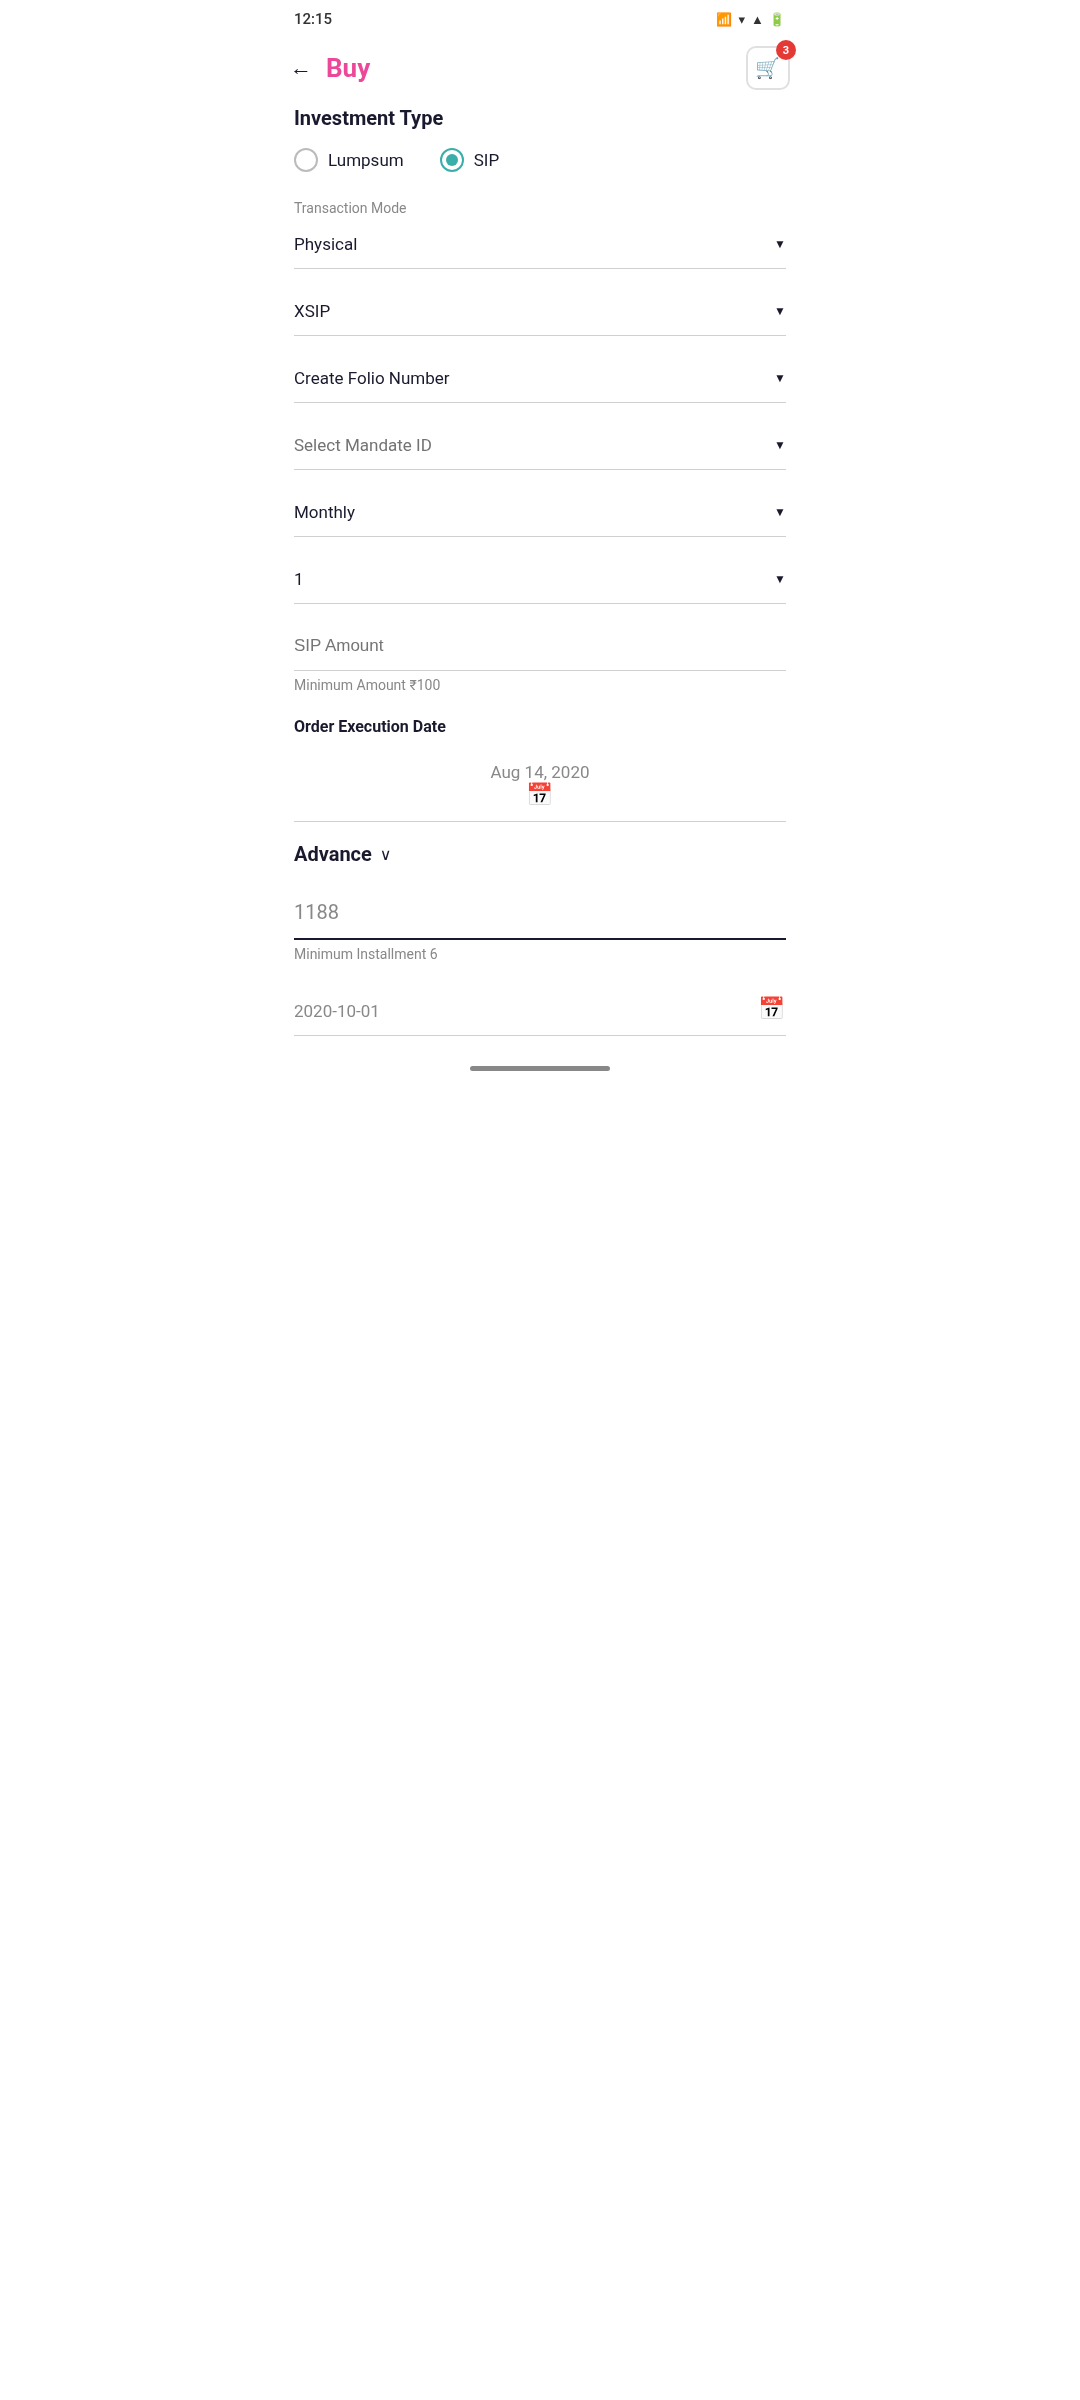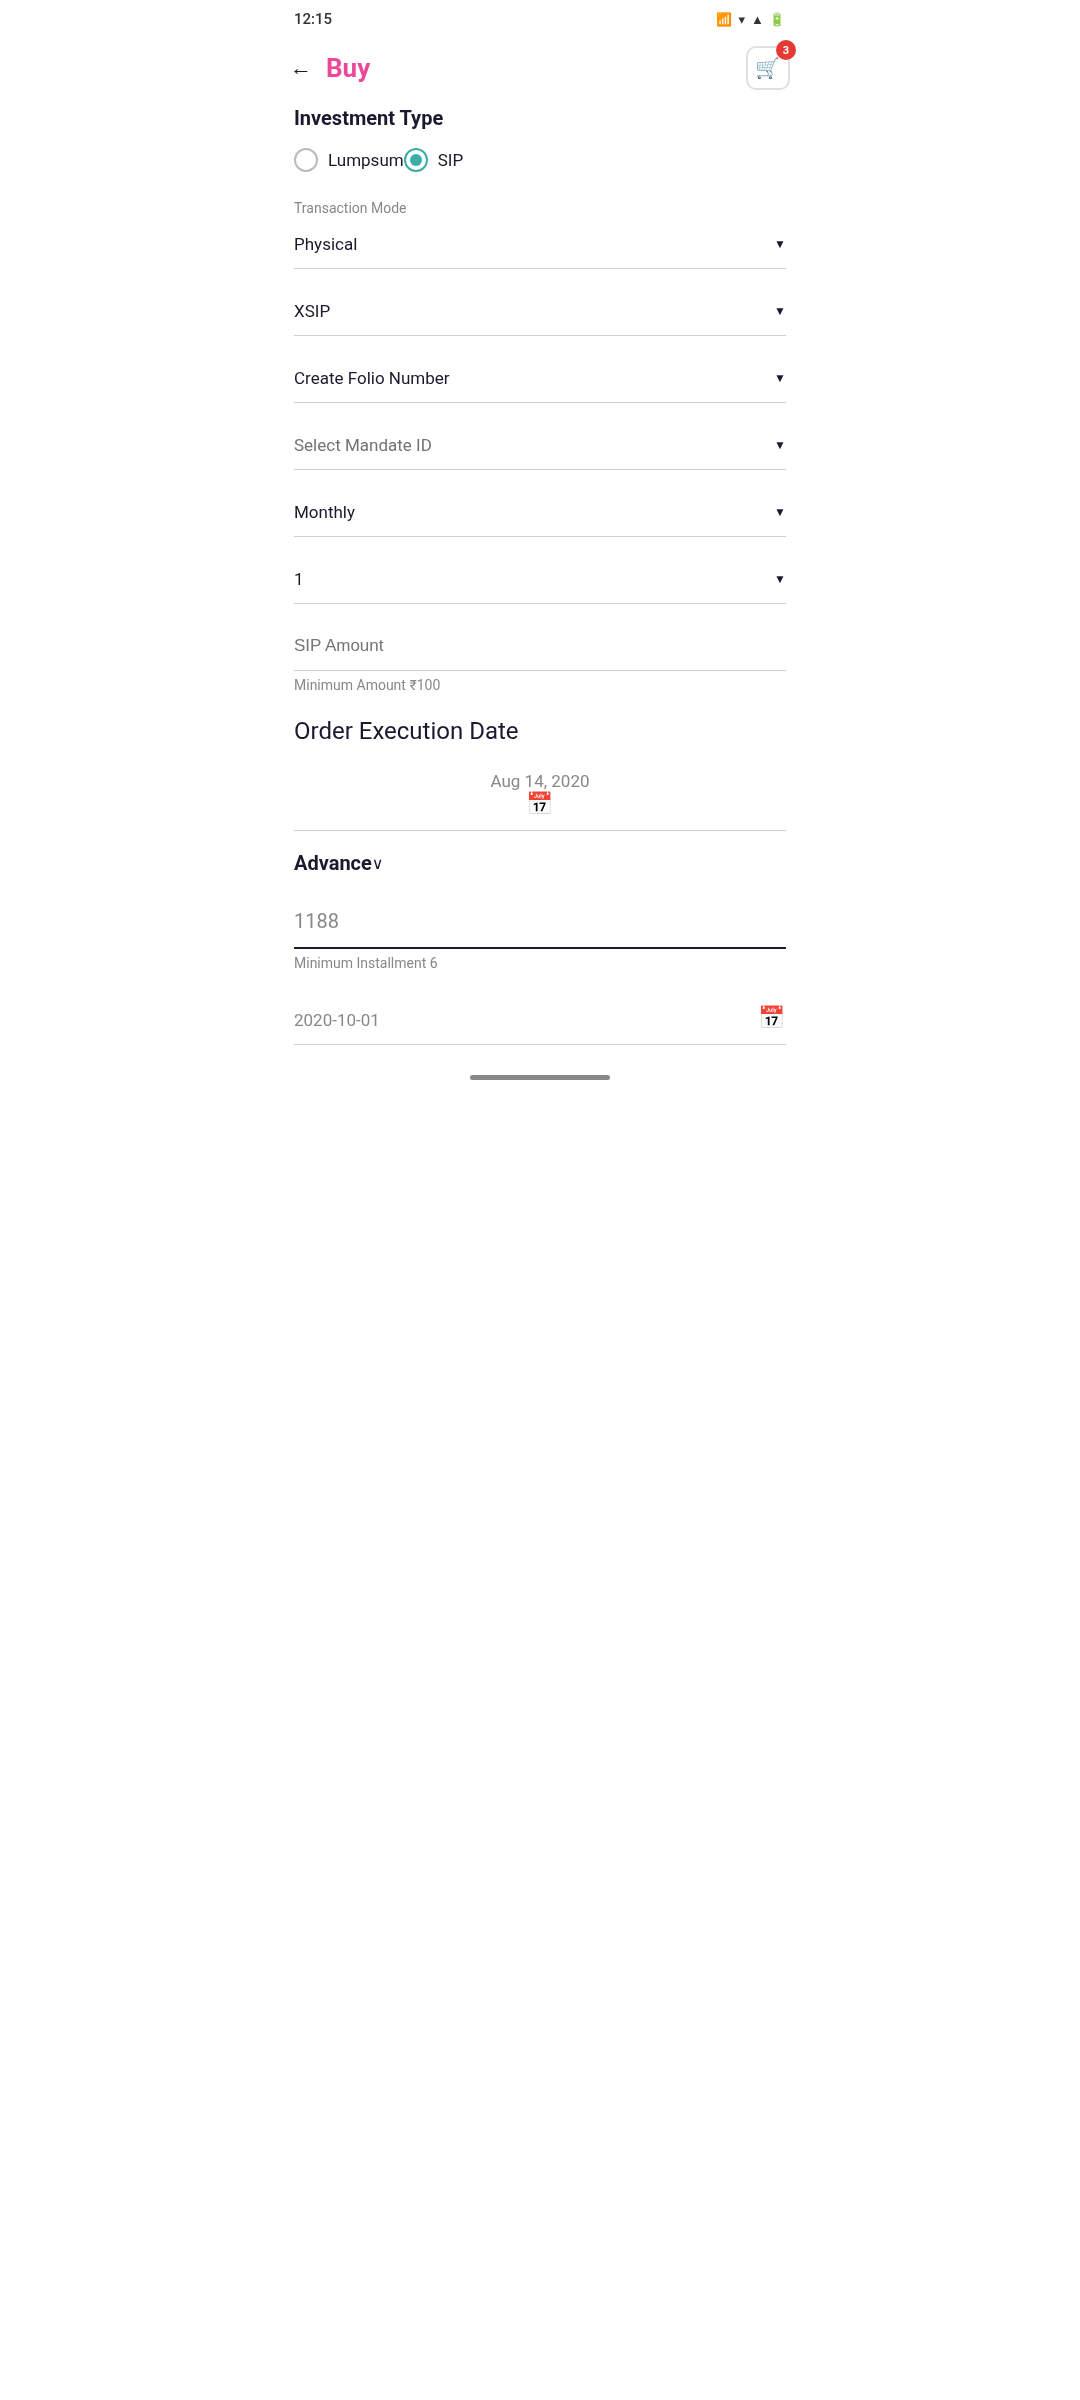--- a/index.html
+++ b/index.html
@@ -92,20 +92,21 @@
     .section-title {
       font-size: 20px;
       font-weight: 700;
       color: #1a1a2e;
       margin-bottom: 18px;
     }
 
     
     .radio-group {
       display: flex;
+      gap: 36px;
       margin-bottom: 28px;
     }
     .radio-item {
       display: flex;
       align-items: center;
       gap: 10px;
       cursor: pointer;
     }
     .radio-outer {
       width: 24px;
@@ -182,22 +183,22 @@
       color: #888;
       margin-top: 6px;
       margin-bottom: 24px;
     }
 
     
     .order-exec-section {
       margin-bottom: 16px;
     }
     .order-exec-title {
-      font-size: 24px;
-      font-weight: 400;
+      font-size: 16px;
+      font-weight: 700;
       color: #1a1a2e;
       margin-bottom: 12px;
     }
     .date-field {
       display: flex;
       align-items: center;
       justify-content: space-between;
       padding: 14px 0;
       border-bottom: 1px solid #d0d0d0;
       cursor: pointer;
@@ -212,20 +213,21 @@
       color: #555;
     }
 
     
     .advance-section {
       margin-top: 20px;
     }
     .advance-header {
       display: flex;
       align-items: center;
+      gap: 8px;
       margin-bottom: 20px;
       cursor: pointer;
     }
     .advance-title {
       font-size: 20px;
       font-weight: 700;
       color: #1a1a2e;
     }
     .advance-chevron {
       font-size: 16px;

